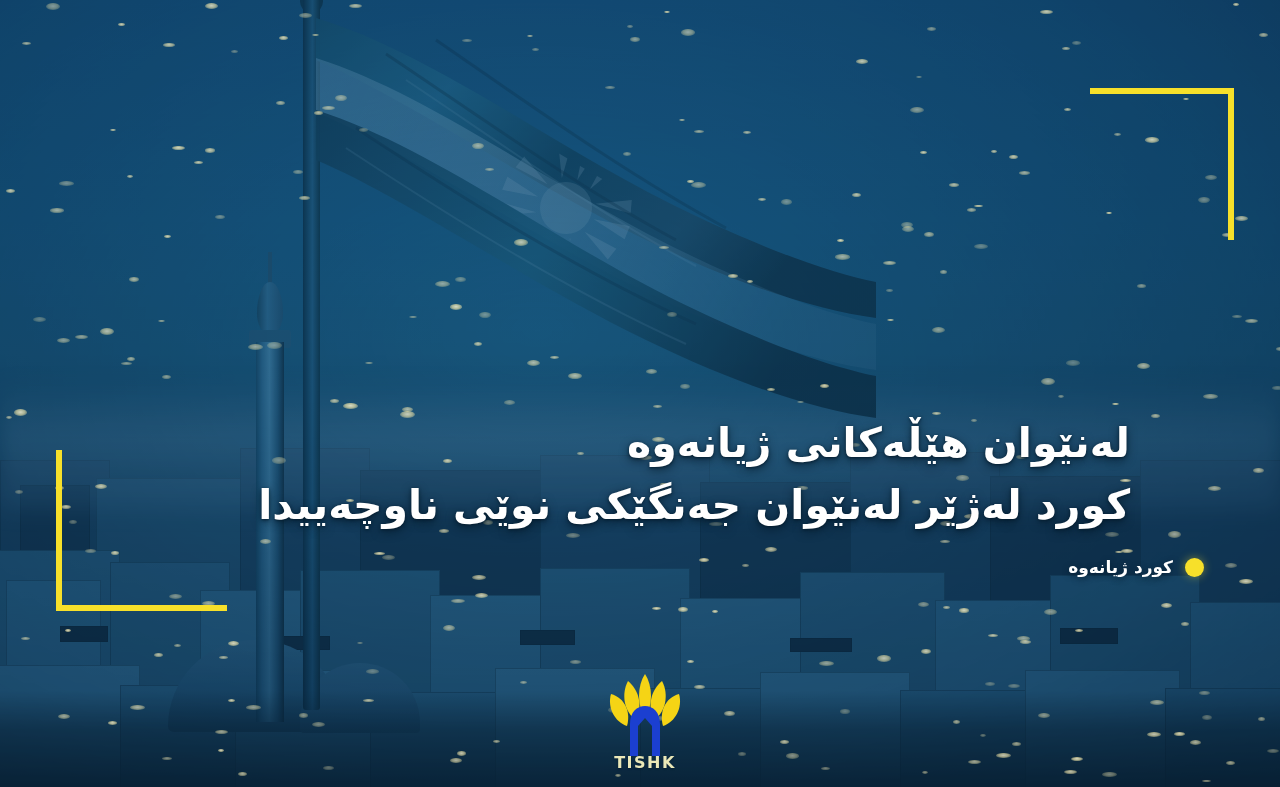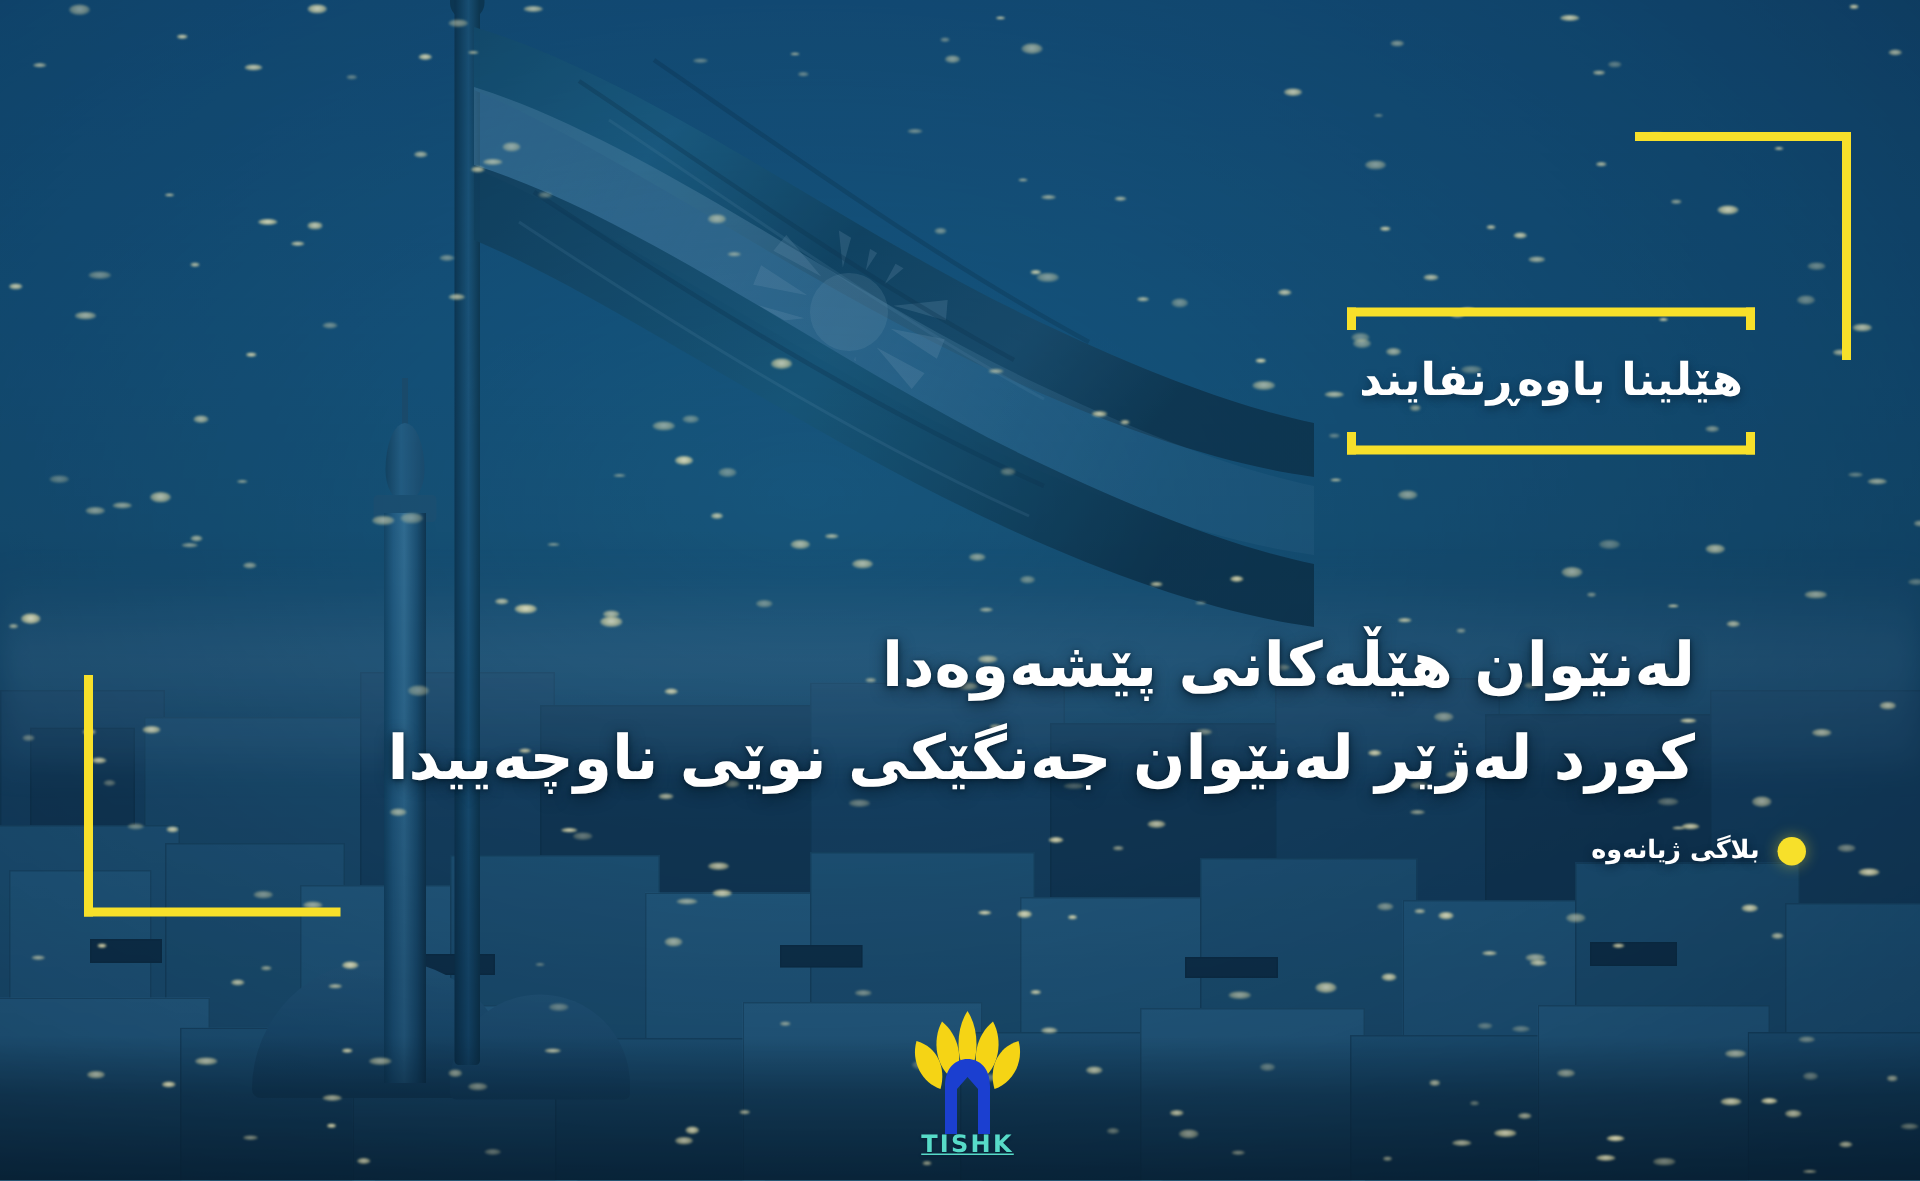--- a/index.html
+++ b/index.html
@@ -307,27 +307,26 @@
     position: absolute;
     left: 597px;
     top: 668px;
     width: 96px;
     height: 112px;
     text-align: center;
   }
   .logo svg { display: block; margin: 0 auto; }
   .logo .wordmark {
     margin-top: -3px;
-    color: #5eead4;
+    color: #fef9c3;
     font-size: 16px;
     font-weight: 700;
     letter-spacing: 1.5px;
     opacity: 0.92;
     text-shadow: 0 1px 2px rgba(3,20,35,0.5);
-    text-decoration: underline;
   }
 </style>
 </head>
 <body>
 
 <div class="banner">
 
   <div class="photo">
     <div class="sky"></div>
 
@@ -722,38 +721,29 @@
         <i style="left: 503.9px; top: 400.4px; width: 11.5px; height: 4.8px; opacity: 0.43;"></i>
         <i style="left: 299.3px; top: 195.6px; width: 11px; height: 4.3px; opacity: 0.68;"></i>
         <i style="left: 1038.3px; top: 713.1px; width: 11.3px; height: 5.3px; opacity: 0.53;"></i>
         <i style="left: 1105.7px; top: 211.5px; width: 6.4px; height: 2.5px; opacity: 0.89;"></i>
       </div>
   </div>
 
   <div class="bracket-tr"></div>
   <div class="bracket-bl"></div>
 
-  <div class="kicker">
-    <span class="bar top"></span>
-    <span class="bar bottom"></span>
-    <span class="tail tl"></span>
-    <span class="tail tr"></span>
-    <span class="tail bl"></span>
-    <span class="tail br"></span>
-    <span class="kicker-text">هێلینا باوەڕنفایند</span>
-  </div>
 
   <div class="headline">
-    <span class="ln">لەنێوان هێڵەکانی پێشەوەدا</span>
+    <span class="ln">لەنێوان هێڵەکانی ژیانەوە</span>
     <span class="ln">کورد لەژێر لەنێوان جەنگێکی نوێی ناوچەییدا</span>
   </div>
 
   <div class="source">
     <span class="dot"></span>
-    <span class="label">بلاگی ژیانەوە</span>
+    <span class="label">کورد ژیانەوە</span>
   </div>
 
   <div class="logo">
     <svg width="96" height="88" viewBox="0 0 96 88" aria-hidden="true">
       <g fill="#f5d415">
 
         <path d="M14,26 C10,40 18,54 30,58 C34,44 28,30 14,26 Z"></path>
 
         <path d="M31,13 C24,26 27,44 39,52 C46,38 42,22 31,13 Z"></path>
 

